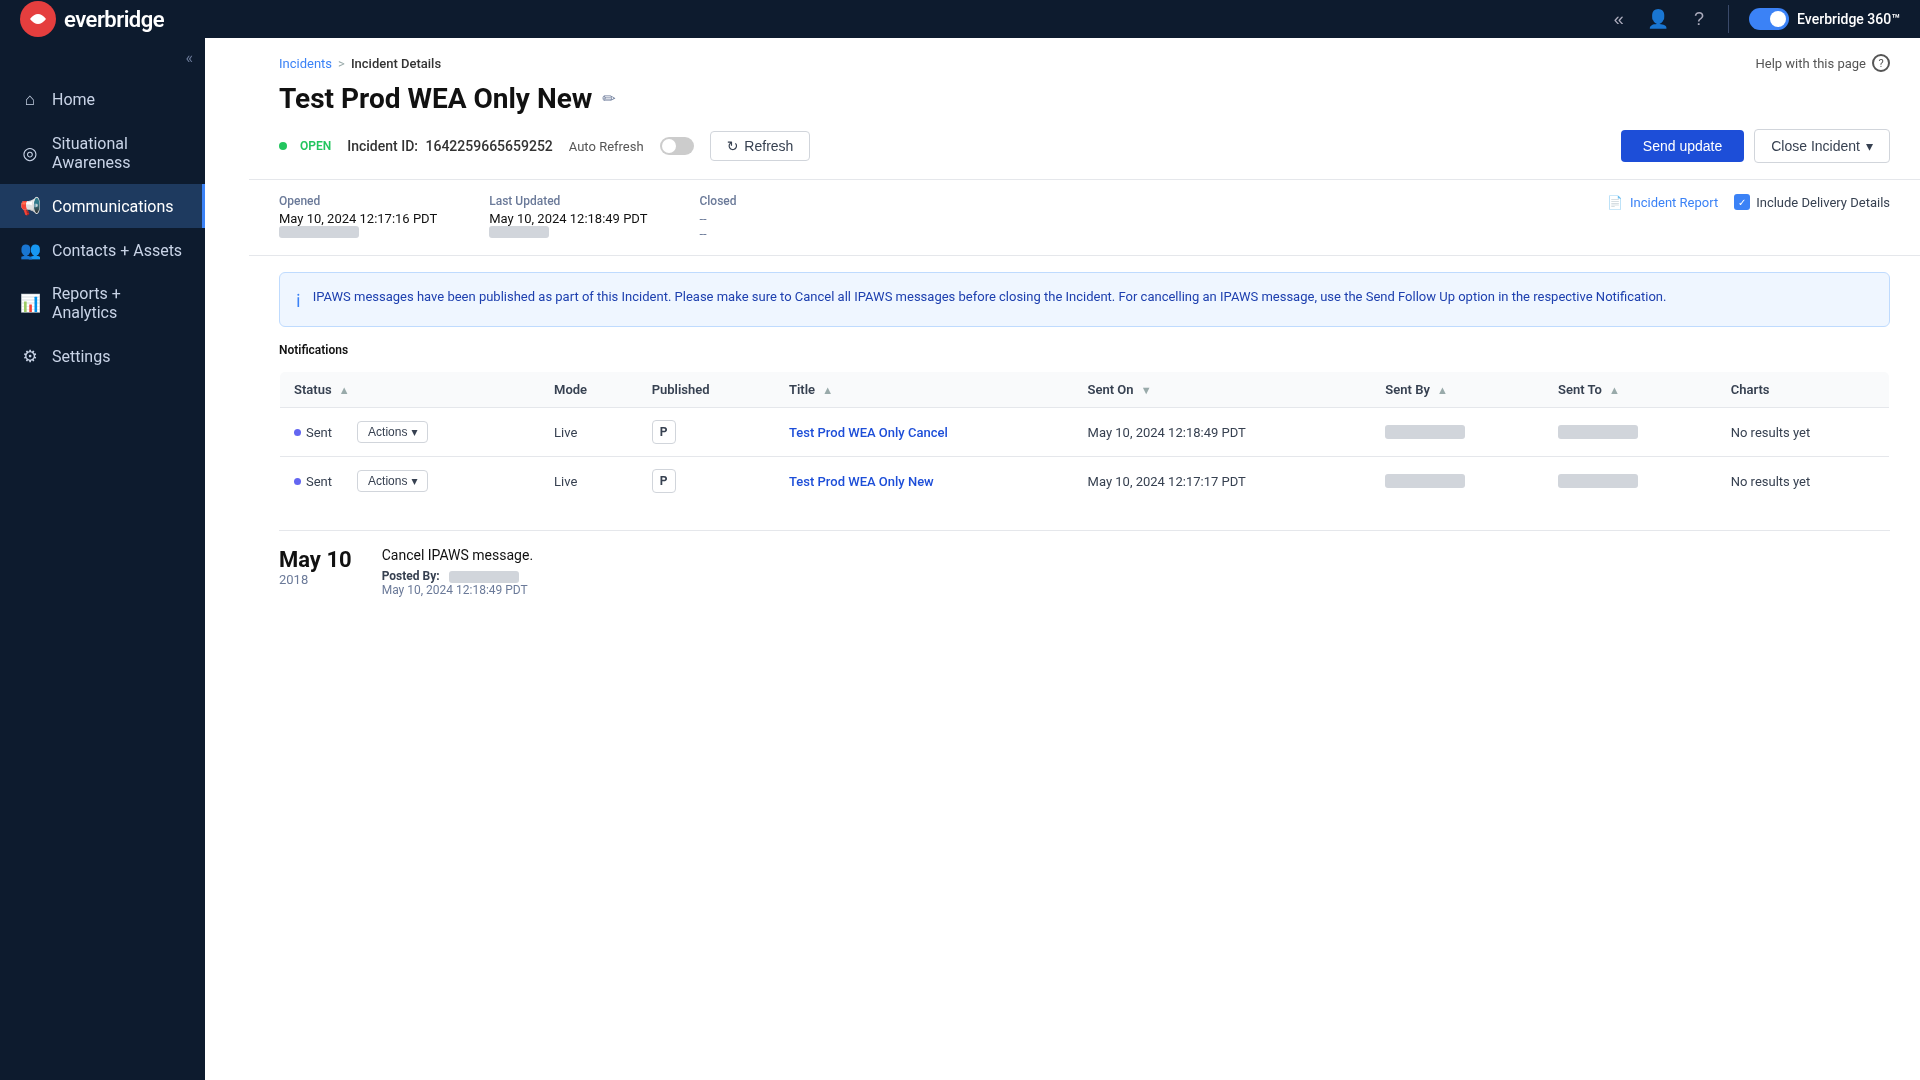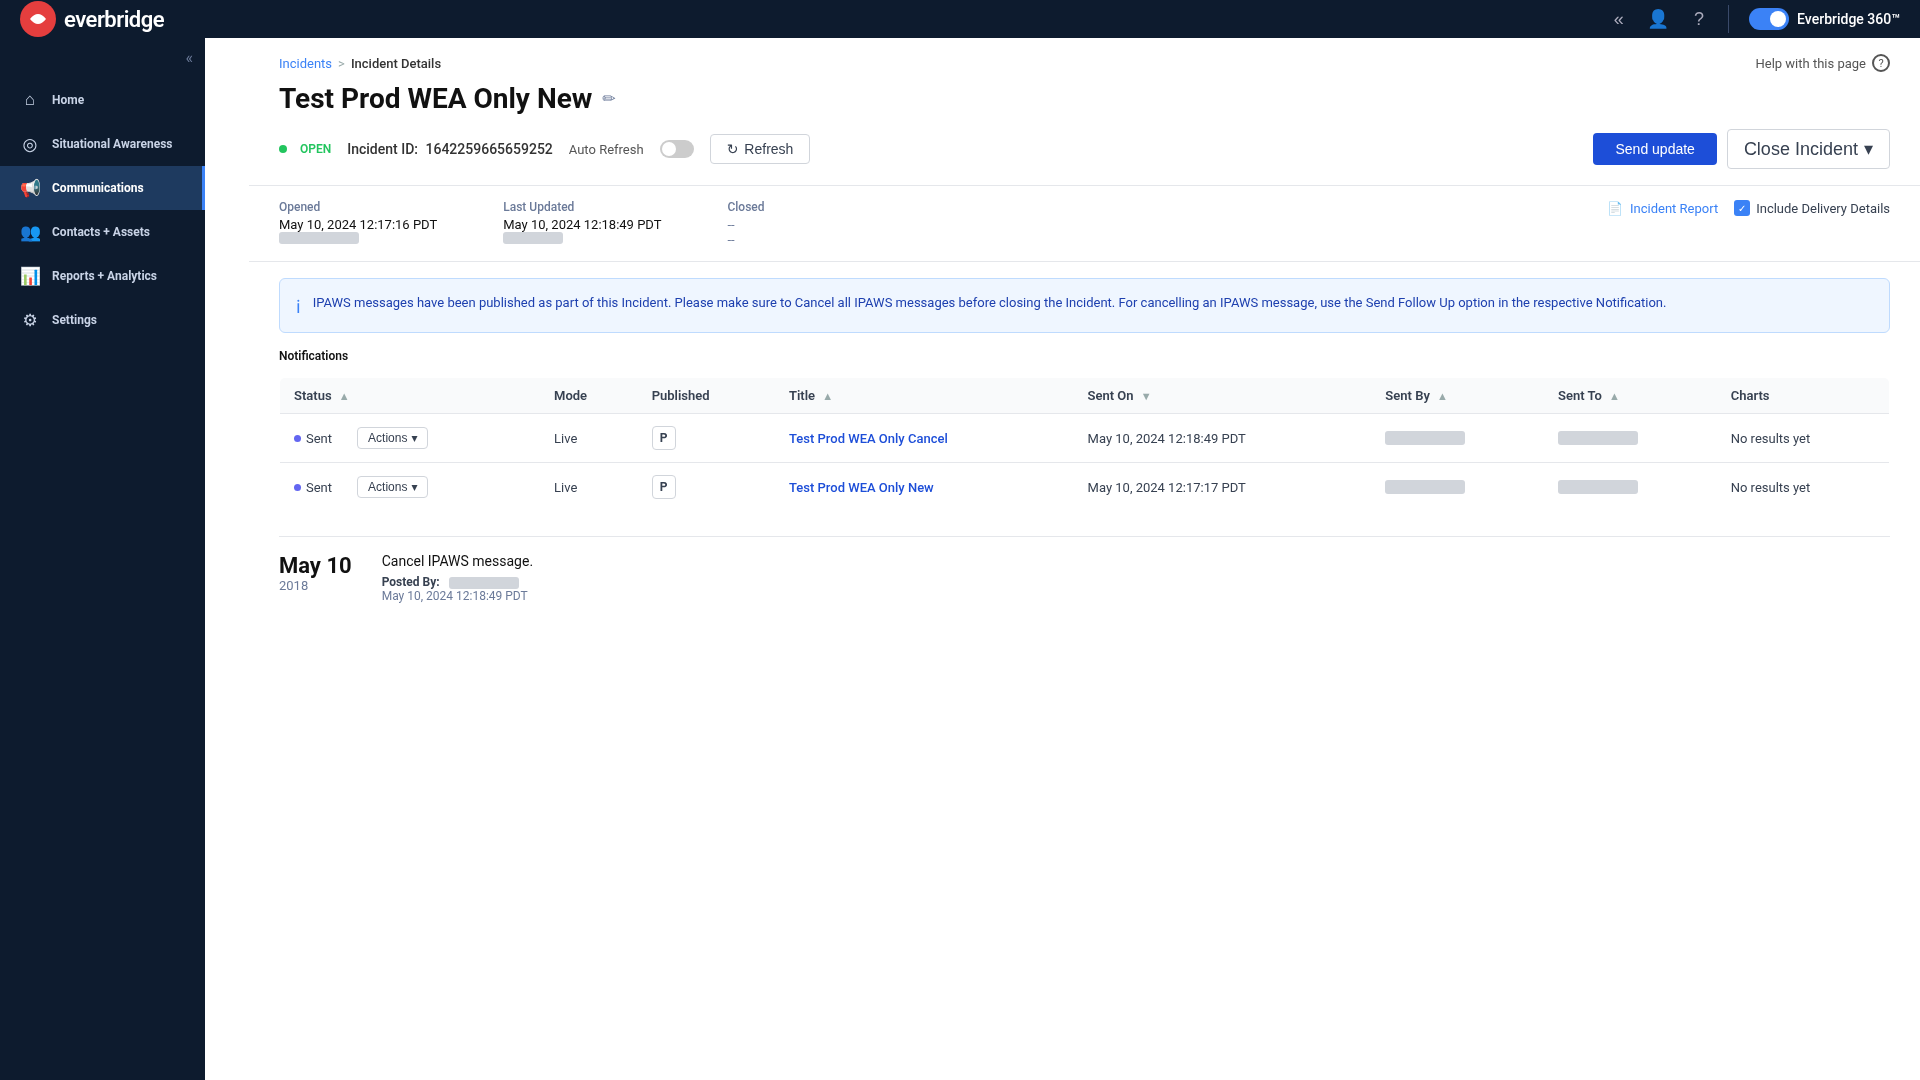--- a/index.html
+++ b/index.html
@@ -113,21 +113,21 @@
       background: #1e3a5f;
       color: white;
       border-right: 3px solid #3b82f6;
     }
     .sidebar-item-icon {
       font-size: 17px;
       width: 20px;
       text-align: center;
       flex-shrink: 0;
     }
-    .sidebar-item-label { font-size: 12px; font-weight: bold; }
+    .sidebar-item-label { font-size: 16px; }
 
     
     .content-area {
       flex: 1;
       background: white;
       overflow-y: auto;
       display: flex;
       flex-direction: column;
       padding-left: 44px;
     }
@@ -264,30 +264,30 @@
       cursor: pointer;
     }
     .close-incident-btn {
       display: flex;
       align-items: center;
       gap: 6px;
       padding: 8px 16px;
       border: 1px solid #d1d5db;
       background: white;
       border-radius: 4px;
-      font-size: 18px;
+      font-size: 14px;
       color: #374151;
       cursor: pointer;
     }
 
     
     .info-details-row {
       display: flex;
       align-items: flex-start;
-      gap: 66px;
+      gap: 52px;
       padding: 14px 30px;
       border-top: 1px solid #e5e7eb;
       border-bottom: 1px solid #e5e7eb;
       background: white;
     }
     .info-detail-item {}
     .info-detail-label {
       font-size: 12px;
       color: #6b7a99;
       font-weight: 500;

